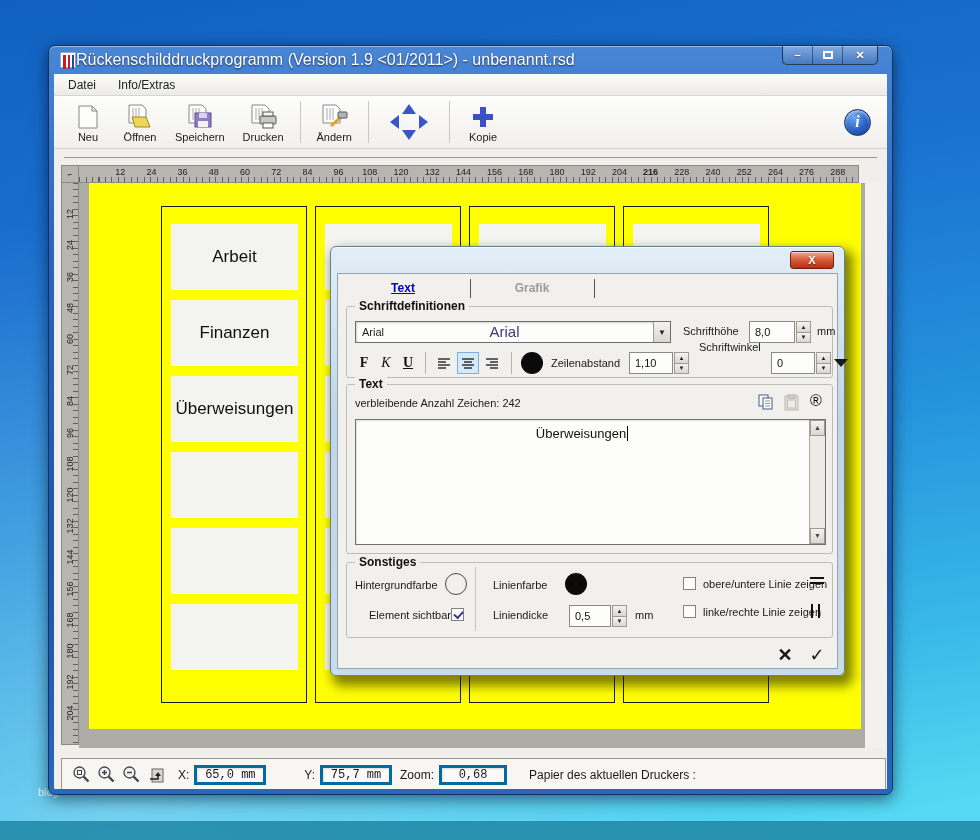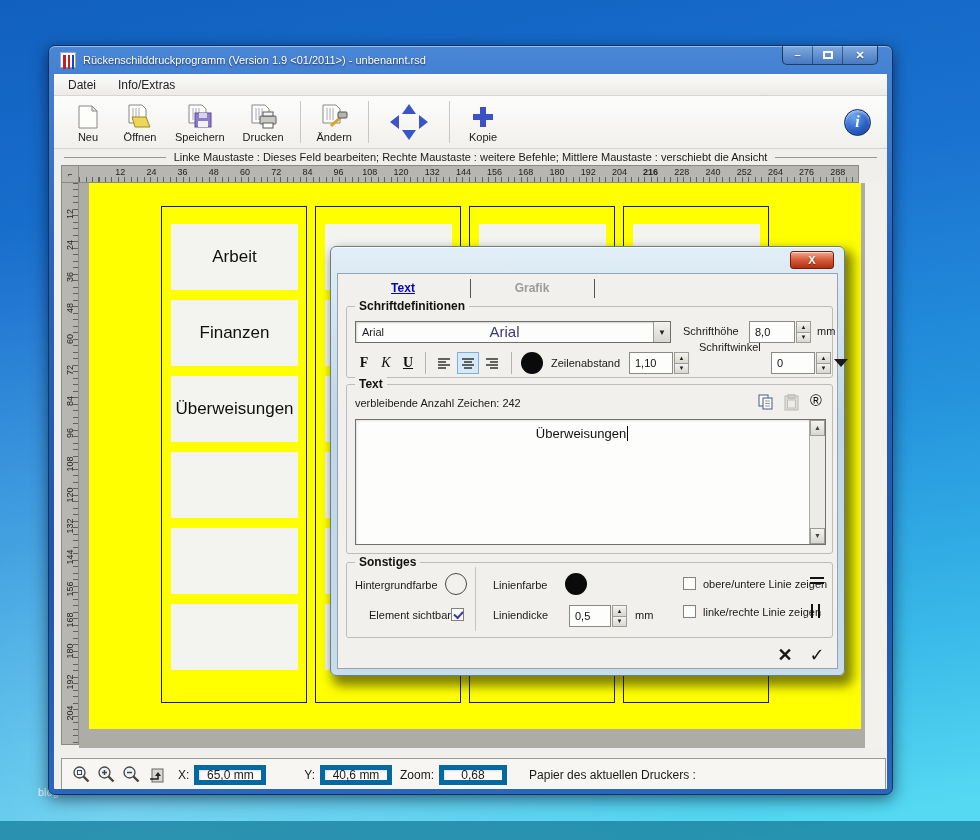--- a/index.html
+++ b/index.html
@@ -13,21 +13,21 @@
   .watermark { position:absolute; left:38px; top:786px; color:rgba(255,255,255,.85); font-size:11px; }
 
   
   .win { position:absolute; left:48px; top:45px; width:845px; height:750px;
     background:linear-gradient(#4a86d6,#2a66bd 26%,#1e56a9 70%,#2a66bd);
     border:1px solid #10335e; border-radius:7px;
     box-shadow:0 4px 16px rgba(0,0,20,.55), inset 0 1px 0 rgba(255,255,255,.45); }
   .titlebar { position:absolute; left:0; top:0; right:0; height:28px; display:flex; align-items:center; }
   .app-icon { width:16px; height:16px; margin-left:11px; border:1px solid #9aa8c0; background:#fff; display:flex; }
   .app-icon i { display:block; height:100%; }
-  .title-text { color:#fff; font-size:11px; margin-left:7px; text-shadow:0 1px 2px rgba(0,0,30,.7); white-space:nowrap; }
+  .title-text { color:#fff; font-size:16px; text-shadow:0 1px 2px rgba(0,0,30,.7); white-space:nowrap; }
   .win-controls { position:absolute; right:14px; top:0; display:flex; height:19px;
     border:1px solid rgba(10,25,50,.75); border-top:none; border-radius:0 0 5px 5px; overflow:hidden;
     background:linear-gradient(rgba(180,205,235,.5),rgba(70,110,170,.45)); }
   .win-btn { width:30px; display:flex; align-items:center; justify-content:center; color:#fff; font-size:11px; font-weight:bold;
     border-right:1px solid rgba(10,25,50,.5); text-shadow:0 1px 1px rgba(0,0,0,.5); }
   .win-btn:last-child { border-right:none; width:34px; }
   .max-glyph { width:10px; height:8px; border:2px solid #fff; display:block; }
 
   .client { position:absolute; left:5px; right:5px; top:28px; bottom:5px; background:#f0efeb; border-radius:1px; overflow:hidden; }
 
@@ -134,22 +134,22 @@
   .vlines { display:flex; gap:5px; }
   .vlines i { display:block; width:2px; height:14px; background:#111; }
 
   .glyphbtn { position:absolute; width:26px; height:24px; display:flex; align-items:center; justify-content:center;
     font-size:18px; font-weight:bold; color:#161616; }
 
   
   .statusbar { position:absolute; left:7px; top:684px; width:825px; height:33px; background:#f7f6f3; border:1px solid #9a9894;
     display:flex; align-items:center; padding:0 8px; font-size:12px; color:#1a1a1a; }
   .sicon { width:22px; height:22px; display:flex; align-items:center; justify-content:center; margin-right:3px; }
-  .sfield { height:20px; background:#fbfaf8; border:5px solid #0369a1; box-shadow:inset 1px 1px 2px rgba(0,0,0,.12);
-    display:flex; align-items:center; justify-content:center; font-size:12px; }
+  .sfield { height:20px; background:#fbfaf8; border:3px solid #0369a1; box-shadow:inset 1px 1px 2px rgba(0,0,0,.12);
+    display:flex; align-items:center; justify-content:center; font-size:12px;font-family:Liberation Mono, monospace; }
   .slabel { margin:0 5px; white-space:nowrap; }
 </style>
 </head>
 <body>
 
 <div id="screen">
   <div class="desktop-strip"></div>
   <div class="watermark">blog</div>
 
   <div class="win">
@@ -253,21 +253,20 @@
           </span>
           <span class="lbl">Kopie</span>
         </div>
         <div class="info-btn">
             <span>i</span>
           </div>
       </div>
 
       <div class="hintrow">
         <span class="line"></span>
-        <span class="txt">Linke Maustaste : Dieses Feld bearbeiten;  Rechte Maustaste : weitere Befehle;  Mittlere Maustaste : verschiebt die Ansicht</span>
         <span class="line"></span>
       </div>
 
       <div class="rulerrow">
         <div class="ruler-corner">⌐</div>
         <div class="hruler" id="hruler">
             <span style="left: 41.2px;">12</span>
             <span style="left: 72.4px;">24</span>
             <span style="left: 103.6px;">36</span>
             <span style="left: 134.8px;">48</span>
@@ -427,21 +426,21 @@
         <span class="sicon">
           <svg width="19" height="19" viewBox="0 0 19 19">
               <rect x="5" y="4" width="11" height="13" fill="#d8d7d2" stroke="#666"></rect>
               <path d="M3 14 h8 v-4" fill="none" stroke="#222" stroke-width="1.6"></path>
               <polygon points="11,7 8,11 14,11" fill="#222"></polygon>
             </svg>
         </span>
         <span class="slabel" style="margin-left:8px">X:</span>
         <span class="sfield" style="width:72px">65,0 mm</span>
         <span class="slabel" style="margin-left:38px">Y:</span>
-        <span class="sfield" style="width:72px">40,6 mm</span>
+        <span class="sfield" style="width:72px">75,7 mm</span>
         <span class="slabel" style="margin-left:8px">Zoom:</span>
         <span class="sfield" style="width:68px">0,68</span>
         <span class="slabel" style="margin-left:22px">Papier des aktuellen Druckers :</span>
       </div>
 
     </div>
   </div>
 
   <div class="dialog">
     <div class="dlg-close">

